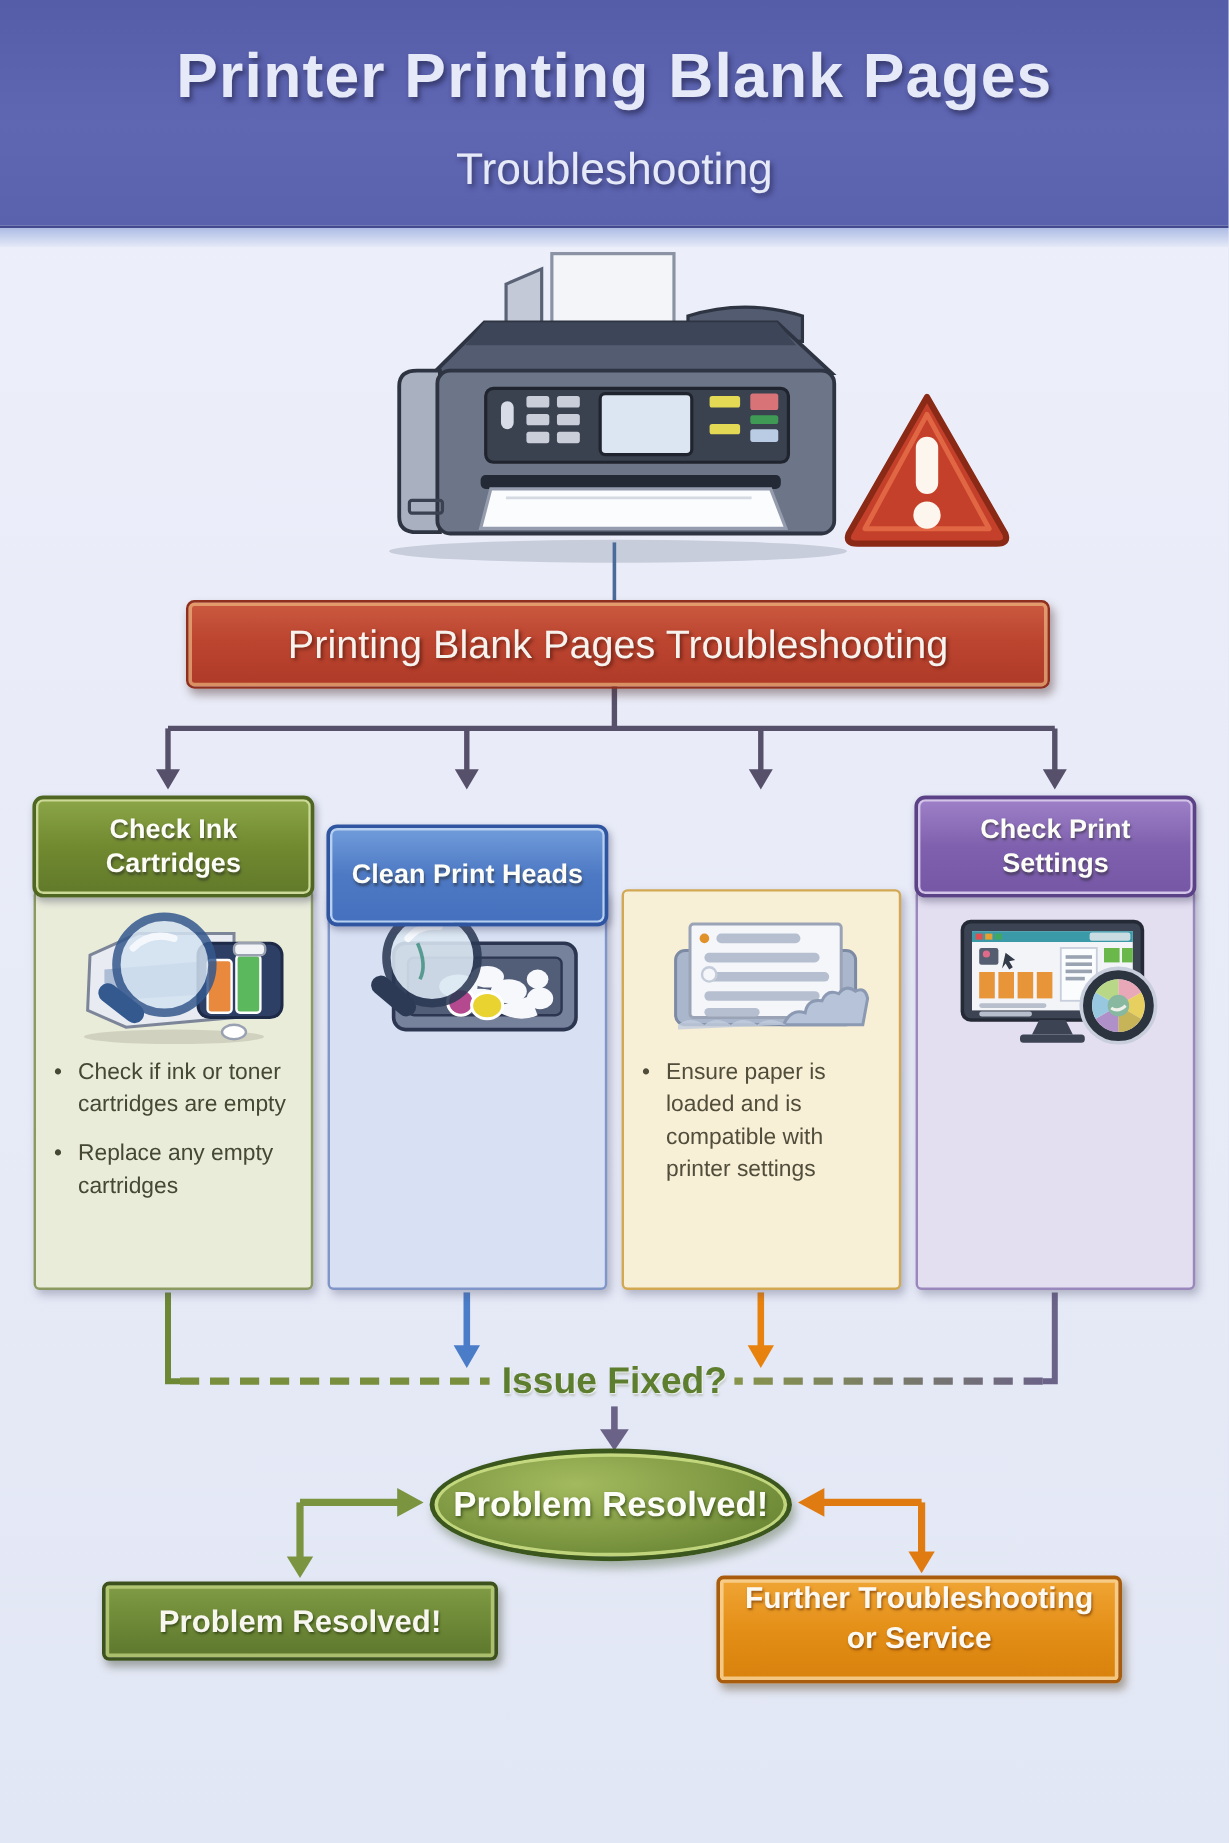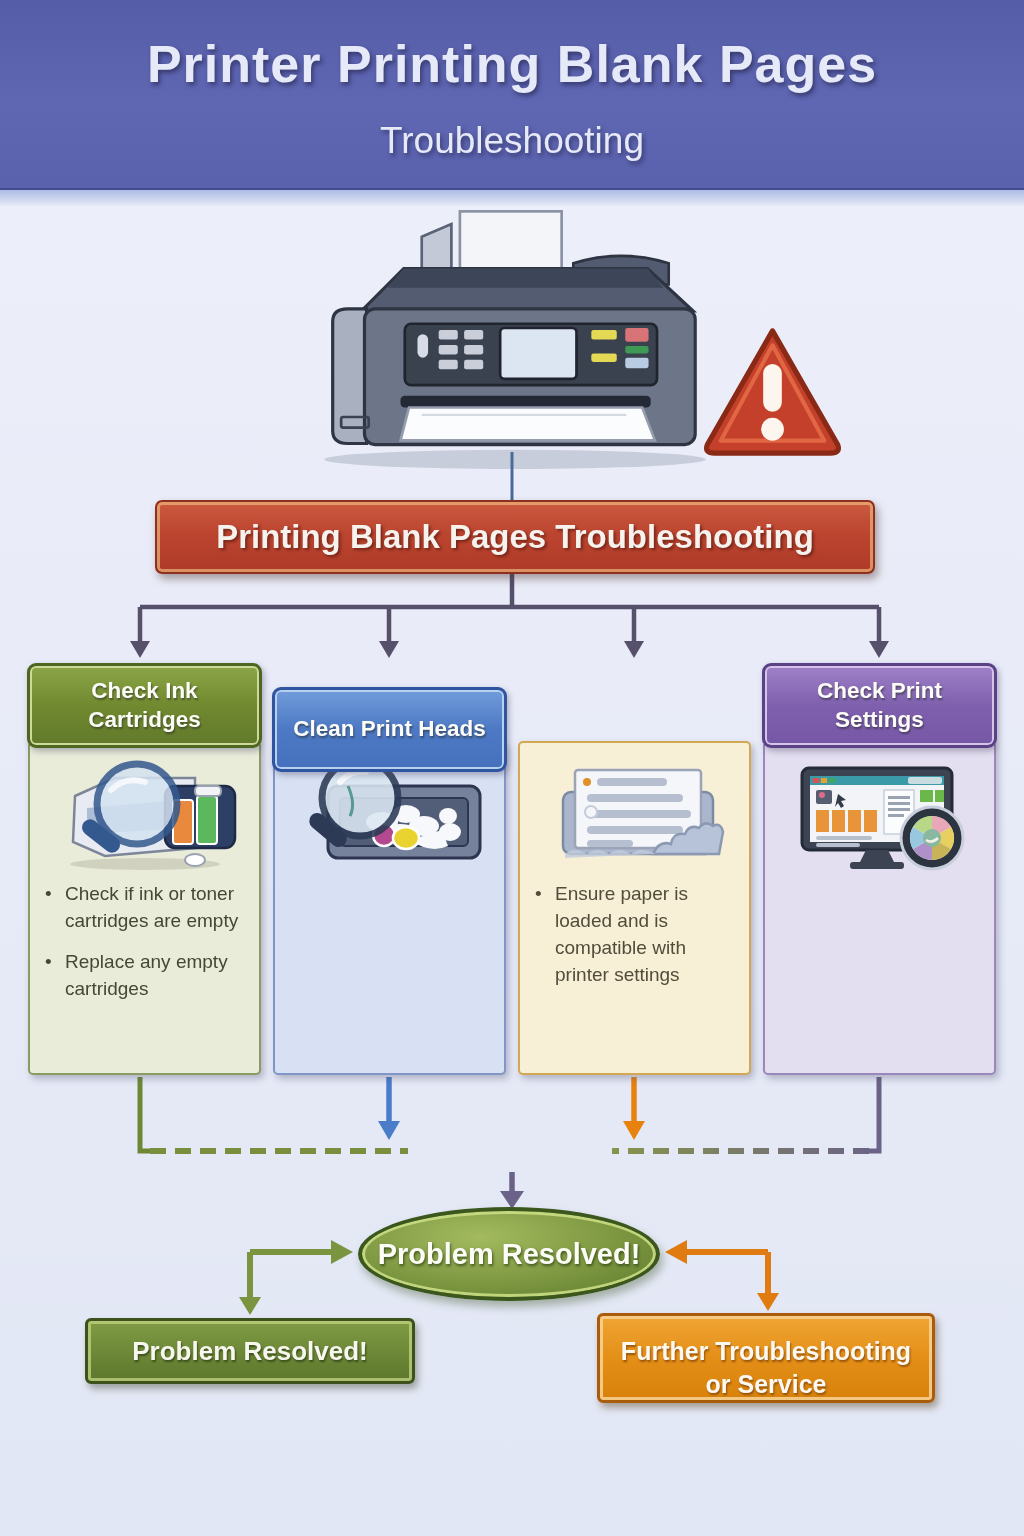--- a/index.html
+++ b/index.html
@@ -32,21 +32,21 @@
   .abs{position:absolute;}
   
   .red-banner{
     position:absolute;left:155px;top:500px;width:716px;height:70px;
     background:linear-gradient(180deg,#cb5a40 0%,#bc4530 45%,#ae3a27 100%);
     border:2px solid #8f2f1e;border-radius:7px;
     box-shadow:inset 0 0 0 3px rgba(240,190,130,.65), 3px 5px 8px rgba(80,50,50,.45);
     display:flex;align-items:center;justify-content:center;
   }
   .red-banner span{
-    font-size:33px;font-weight:bold;color:#f6f3ef;
+    font-size:33px;font-weight:normal;color:#f6f3ef;
     text-shadow:2px 2px 3px rgba(90,25,15,.7);
   }
   
   .column{position:absolute;top:663px;width:235px;height:412px;}
   .col-body{
     position:absolute;left:1px;right:1px;top:78px;bottom:0;
     border-radius:5px;box-shadow:3px 4px 7px rgba(80,80,110,.35);
   }
   .col-head{
     position:absolute;left:0;right:0;top:0;height:85px;z-index:2;
@@ -111,21 +111,21 @@
     box-shadow:inset 0 0 0 3px rgba(190,208,125,.8), 3px 5px 7px rgba(70,80,60,.45);
     display:flex;align-items:center;justify-content:center;box-sizing:border-box;
   }
   .box-green span{font-size:26px;font-weight:bold;color:#f7f6ef;
     text-shadow:1px 2px 2px rgba(40,55,15,.7);}
   .box-orange{
     position:absolute;left:597px;top:1313px;width:338px;height:90px;
     background:linear-gradient(180deg,#f0a534 0%,#e28d15 55%,#d8820d 100%);
     border:3px solid #a85c0c;border-radius:6px;
     box-shadow:inset 0 0 0 3px rgba(248,212,150,.85), 3px 5px 7px rgba(90,70,40,.45);
-    display:flex;align-items:flex-end;justify-content:center;text-align:center;box-sizing:border-box;
+    display:flex;align-items:flex-start;justify-content:center;text-align:center;box-sizing:border-box;
     padding:0 18px;
   }
   .box-orange span{font-size:25px;font-weight:bold;color:#fcf8f2;line-height:1.3;
     text-shadow:1px 2px 2px rgba(120,60,5,.7);}
   
   svg.overlay{position:absolute;left:0;top:0;width:1024px;height:1536px;pointer-events:none;}
 </style>
 </head>
 <body>
 
@@ -370,20 +370,21 @@
         <path d="M152 82 L171 93 A22 22 0 0 1 152 104 Z" fill="#c8b458"></path>
         <path d="M152 82 L152 104 A22 22 0 0 1 133 93 Z" fill="#b090c8"></path>
         <path d="M152 82 L133 93 A22 22 0 0 1 133 71 Z" fill="#98c8e0"></path>
         <path d="M152 82 L133 71 A22 22 0 0 1 152 60 Z" fill="#b8d888"></path>
         <circle cx="152" cy="82" r="9" fill="#88b8a0"></circle>
         <path d="M146 84 q6 4 12 -2" stroke="#f0f0ea" stroke-width="2.5" fill="none"></path>
       </svg>
     </div>
   </div>
 
+  <div class="issue-fixed">Issue Fixed?</div>
 
   <div class="ellipse">
     <span>Problem Resolved!</span>
   </div>
 
   <div class="box-green">
     <span>Problem Resolved!</span>
   </div>
   <div class="box-orange">
     <span>Further Troubleshooting or Service</span>

